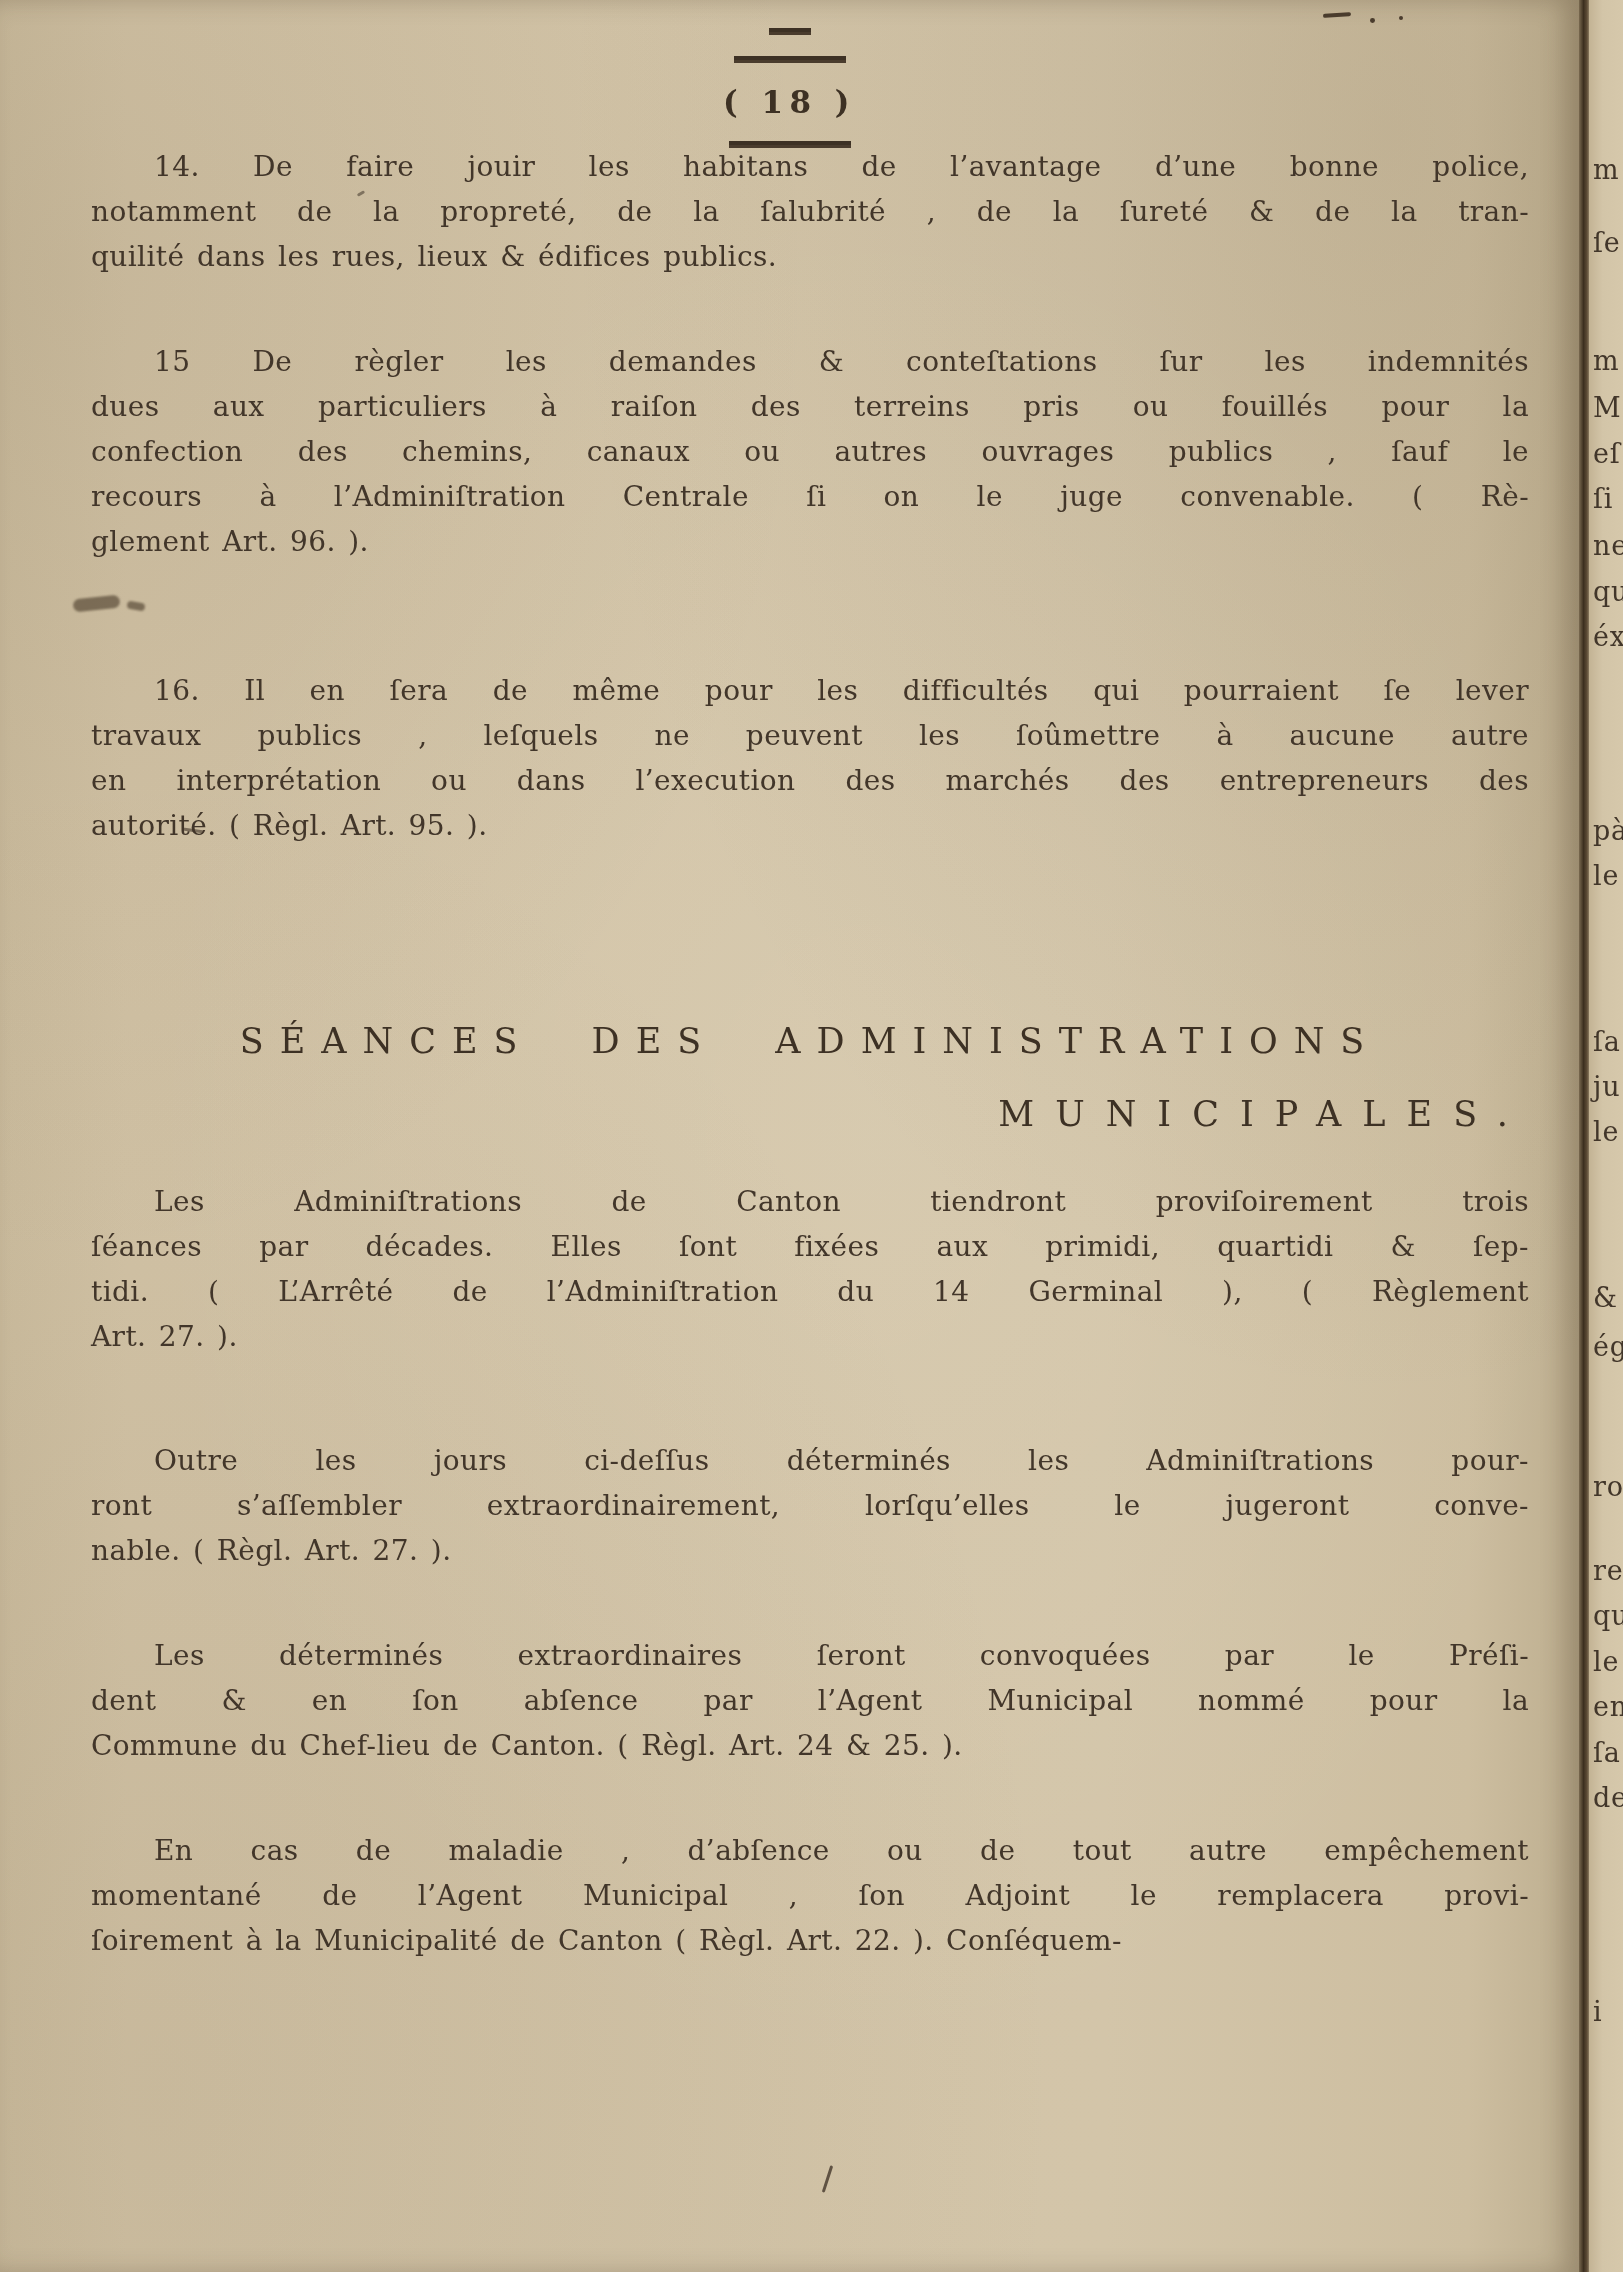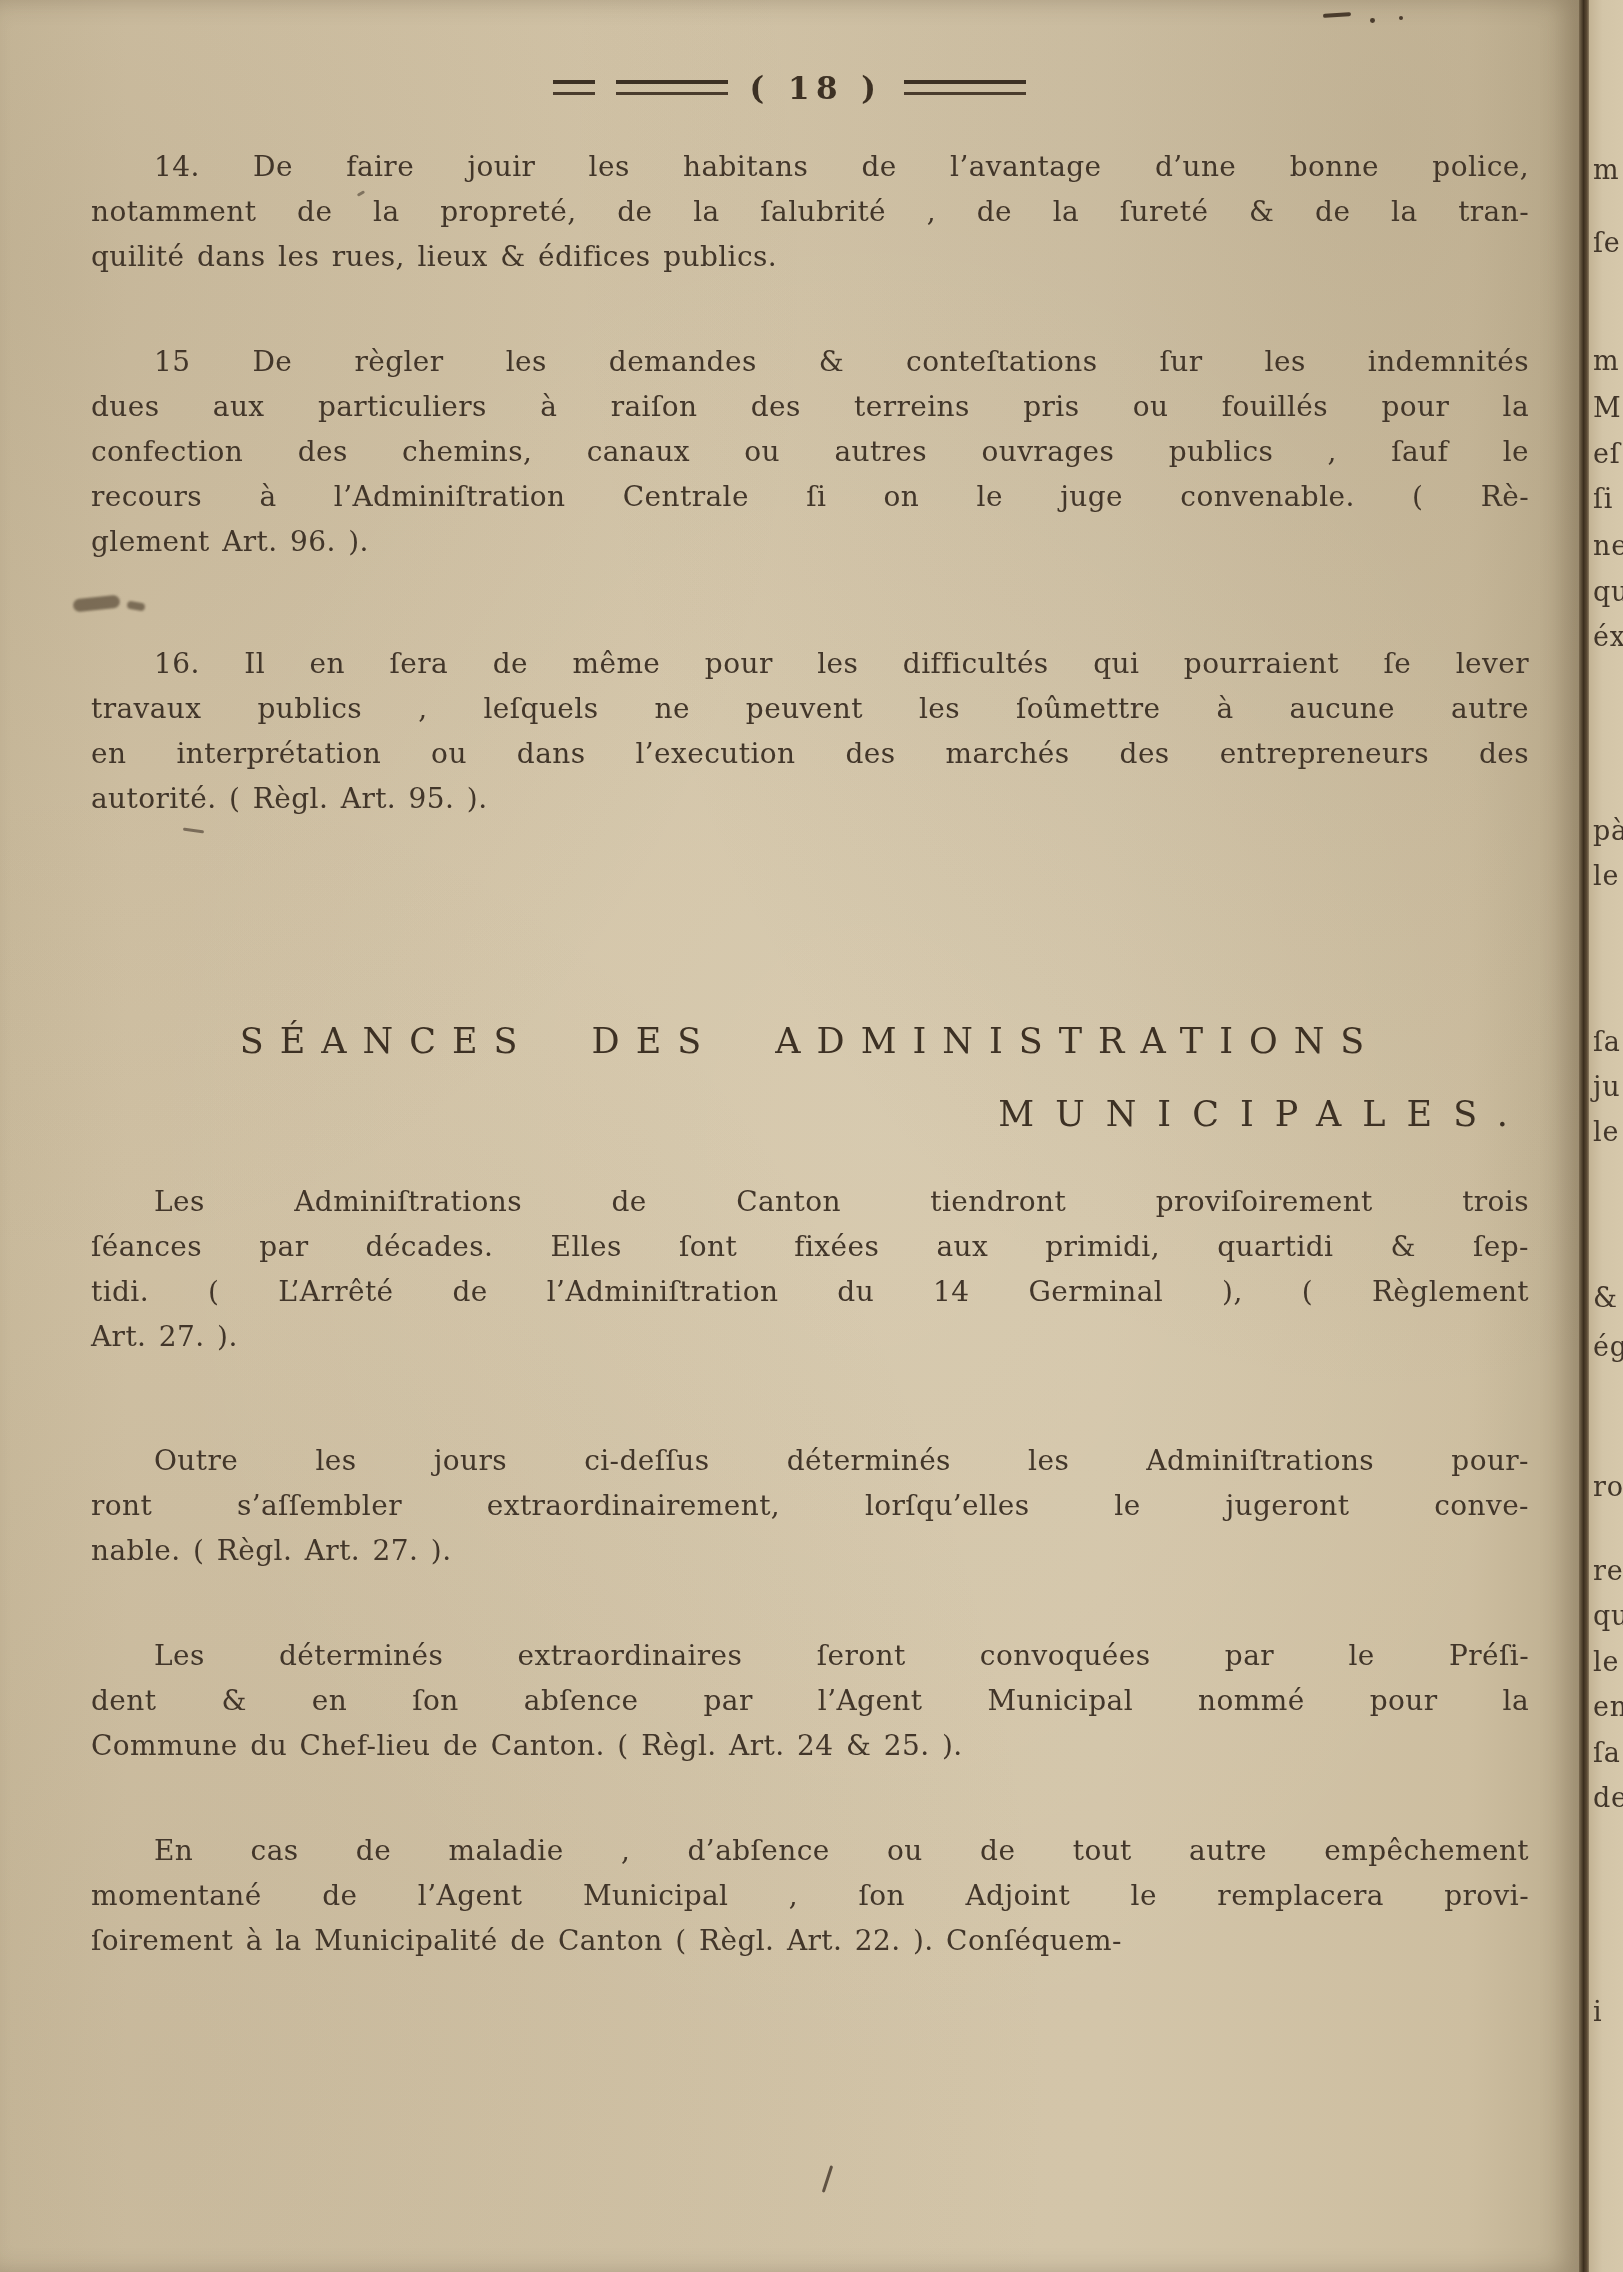--- a/index.html
+++ b/index.html
@@ -32,21 +32,21 @@
     color:#42362a;
   }
   .edge-frag{
     position:absolute;left:4px;font-size:27px;line-height:1;letter-spacing:0.8px;
     white-space:nowrap;
   }
 
   
   .header{
     position:absolute;top:63px;left:0;width:1579px;height:49px;
-    display:flex;align-items:center;justify-content:center;gap:21px;
+    display:flex;align-items:center;justify-content:center;gap:21px;flex-direction:column;
   }
   .dbl-rule{height:8px;border-top:4.9px solid #3d3124;border-bottom:3.2px solid #4a3c2d;}
   .dbl-rule.short{width:42px;border-top-width:4px;}
   .dbl-rule.left{width:112px;}
   .dbl-rule.right{width:122px;}
   .folio{font-size:31px;letter-spacing:6.5px;font-weight:bold;color:#3d3124;}
 
   
   .content{position:absolute;left:91px;top:0;width:1438px;}
   .para{position:absolute;left:0;width:100%;}
@@ -104,21 +104,21 @@
     </div>
 
     <div class="para" style="top:339px">
       <div class="line indent">15 De règler les demandes &amp; conteſtations ſur les indemnités</div>
       <div class="line">dues aux particuliers à raiſon des terreins pris ou fouillés pour la</div>
       <div class="line">confection des chemins, canaux ou autres ouvrages publics , ſauf le</div>
       <div class="line">recours à l’Adminiſtration Centrale ſi on le juge convenable. ( Rè-</div>
       <div class="line line-last">glement Art. 96. ).</div>
     </div>
 
-    <div class="para" style="top:641px">
+    <div class="para" style="top:668px">
       <div class="line indent">16. Il en ſera de même pour les difficultés qui pourraient ſe lever</div>
       <div class="line">travaux publics , leſquels ne peuvent les ſoûmettre à aucune autre</div>
       <div class="line">en interprétation ou dans l’execution des marchés des entrepreneurs des</div>
       <div class="line line-last">autorité. ( Règl. Art. 95. ).</div>
     </div>
 
     <div class="section-heading" style="top:1005px">
       <div class="heading-line1">SÉANCES DES ADMINISTRATIONS</div>
       <div class="heading-line2">MUNICIPALES.</div>
     </div>

